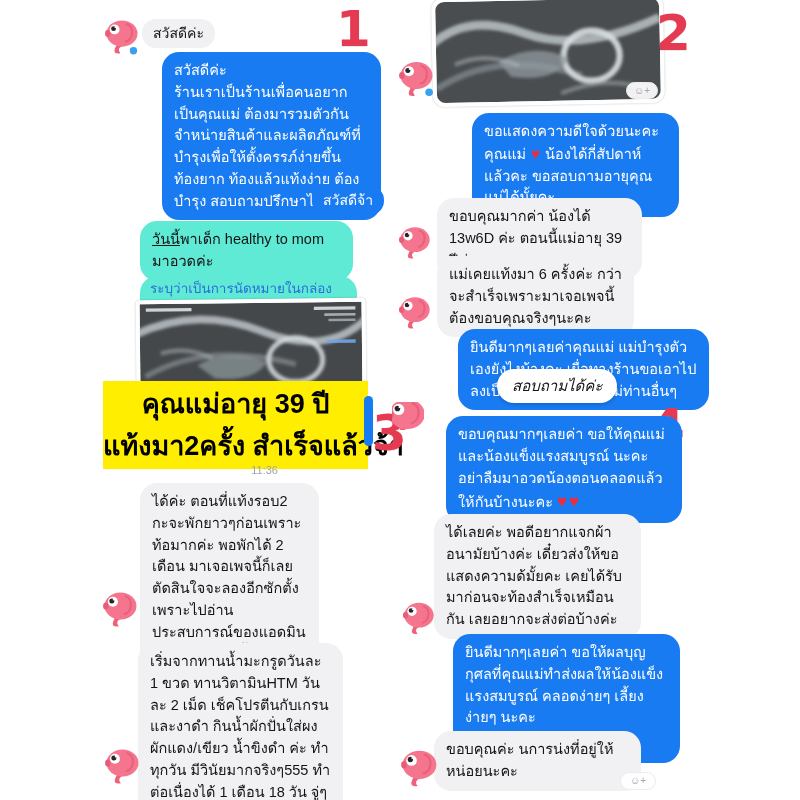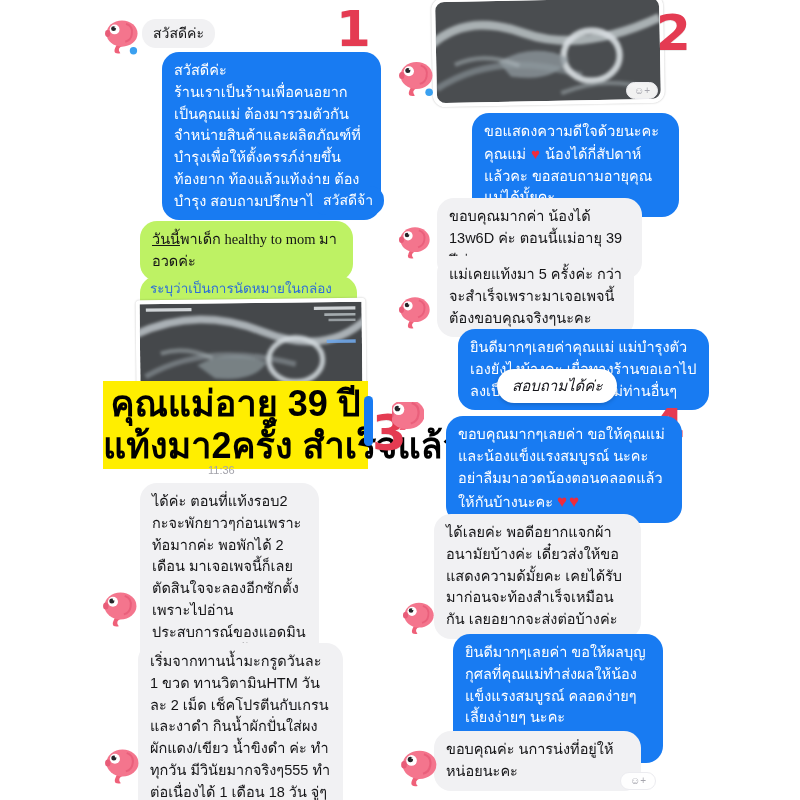--- a/index.html
+++ b/index.html
@@ -6,36 +6,36 @@
   .canvas{
     position:relative;width:800px;height:800px;background:#ffffff;overflow:hidden;
     font-family:"Liberation Sans",sans-serif;color:#141416;
   }
   .bubble{
     position:absolute;border-radius:17px;padding:8px 12px;
     font-size:14.5px;line-height:1.5;box-sizing:border-box;
   }
   .blue{background:var(--blue,#187bf2);color:#fff;}
   .gray{background:var(--gray,#f1f1f3);color:#141416;}
-  .white{background:#bef264;color:#141416;font-family:Liberation Serif, serif;}
+  .white{background:#5eead4;color:#141416;}
   .pill-small{padding:4px 11px;font-size:14px;border-radius:14px;}
   .num{
     position:absolute;font-family:"DejaVu Sans",sans-serif;font-weight:bold;
     font-size:50px;color:var(--red,#e43b52);line-height:1;text-shadow:0 1px 0 rgba(0,0,0,.08);
   }
   .fish{position:absolute;}
-  .timestamp{position:absolute;width:70px;text-align:left;font-size:11px;color:#a3a3ab;}
+  .timestamp{position:absolute;width:70px;text-align:right;font-size:11px;color:#a3a3ab;}
   .photo{position:absolute;overflow:hidden;}
   .photo svg{display:block;width:100%;height:100%;}
   .framed{background:#fff;padding:4px;border-radius:4px;box-shadow:0 0 2px rgba(0,0,0,.25);}
   .yellow-caption{
     position:absolute;background:var(--yellow,#ffee00);text-align:center;
     font-weight:bold;color:#000;display:flex;flex-direction:column;justify-content:center;
   }
-  .yellow-caption .cap-line{font-size:36px;line-height:42px;white-space:nowrap;}
+  .yellow-caption .cap-line{font-size:27px;line-height:42px;white-space:nowrap;}
   .link-note{color:var(--link,#2e6fd8);}
   .underline{text-decoration:underline;}
   .heart{color:var(--heart,#ee2c3c);font-size:15px;padding:0 1px;}
   .hearts{color:var(--heart,#ee2c3c);font-size:17px;letter-spacing:2px;}
   .overlay-pill{
     position:absolute;background:#fff;border-radius:18px;padding:5px 15px;
     font-size:15px;color:#15151a;box-shadow:0 1px 4px rgba(0,0,0,.22);white-space:nowrap;font-style:italic;
   }
   .reaction{
     position:absolute;background:rgba(255,255,255,.92);border:1px solid #ececf0;
@@ -153,21 +153,21 @@
       <span>ขอแสดงความดีใจด้วยนะคะคุณแม่</span>
       <span class="heart">♥</span>
       <span>น้องได้กี่สัปดาห์แล้วคะ ขอสอบถามอายุคุณแม่ได้มั้ยคะ</span>
     </div>
 
     <div class="bubble gray" style="left:437px;top:198px;width:205px">ขอบคุณมากค่า น้องได้ 13w6D ค่ะ ตอนนี้แม่อายุ 39 ปีค่ะ</div>
     <svg class="fish" style="left:398px;top:222px" width="34" height="40" viewBox="0 0 44 48">
         <use href="#fishbody"></use>
       </svg>
 
-    <div class="bubble gray" style="left:437px;top:256px;width:197px">แม่เคยแท้งมา 5 ครั้งค่ะ กว่าจะสำเร็จเพราะมาเจอเพจนี้ ต้องขอบคุณจริงๆนะคะ</div>
+    <div class="bubble gray" style="left:437px;top:256px;width:197px">แม่เคยแท้งมา 6 ครั้งค่ะ กว่าจะสำเร็จเพราะมาเจอเพจนี้ ต้องขอบคุณจริงๆนะคะ</div>
     <svg class="fish" style="left:398px;top:292px" width="34" height="40" viewBox="0 0 44 48">
         <use href="#fishbody"></use>
       </svg>
 
     <div class="bubble blue" style="left:458px;top:329px;width:251px">
       <span>ยินดีมากๆเลยค่าคุณแม่ แม่บำรุงตัวเองยังไงบ้างคะ เผื่อทางร้านขอเอาไปลงเป็น</span>
       <span style="display:inline-block;width:86px"></span>
       <span>แม่ท่านอื่นๆ</span>
     </div>
     <div class="overlay-pill" style="left:497px;top:369px">สอบถามได้ค่ะ</div>
@@ -182,21 +182,21 @@
     <div class="bubble blue" style="left:446px;top:416px;width:236px">
       <span>ขอบคุณมากๆเลยค่า ขอให้คุณแม่และน้องแข็งแรงสมบูรณ์ นะคะ อย่าลืมมาอวดน้องตอนคลอดแล้ว ให้กันบ้างนะคะ</span>
       <span class="hearts">♥♥</span>
     </div>
 
     <div class="bubble gray" style="left:434px;top:514px;width:207px">ได้เลยค่ะ พอดีอยากแจกผ้าอนามัยบ้างค่ะ เดี๋ยวส่งให้ขอแสดงความด้มั้ยคะ เคยได้รับมาก่อนจะท้องสำเร็จเหมือนกัน เลยอยากจะส่งต่อบ้างค่ะ</div>
     <svg class="fish" style="left:402px;top:598px" width="34" height="39" viewBox="0 0 44 48">
         <use href="#fishbody"></use>
       </svg>
 
-    <div class="bubble blue" style="left:453px;top:634px;width:210px">
+    <div class="bubble blue" style="left:453px;top:634px;width:227px">
       <span>ยินดีมากๆเลยค่า ขอให้ผลบุญกุศลที่คุณแม่ทำส่งผลให้น้องแข็งแรงสมบูรณ์ คลอดง่ายๆ เลี้ยงง่ายๆ นะคะ</span><br>
       <span class="hearts">♥♥</span>
     </div>
 
     <div class="bubble gray" style="left:434px;top:731px;width:207px">ขอบคุณค่ะ นการน่งที่อยู่ให้หน่อยนะคะ</div>
     <svg class="fish" style="left:400px;top:744px" width="39" height="47" viewBox="0 0 44 48">
         <use href="#fishbody"></use>
       </svg>
     <div class="reaction" style="left:620px;top:772px;width:34px;height:16px">☺+</div>
   </div>

